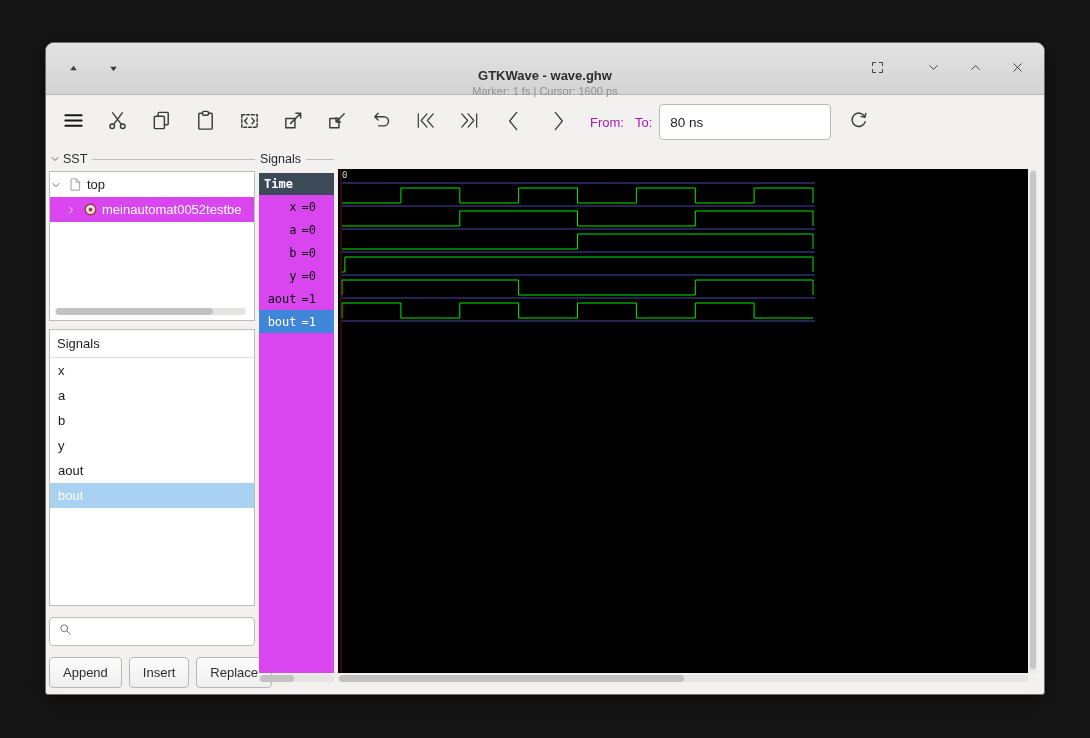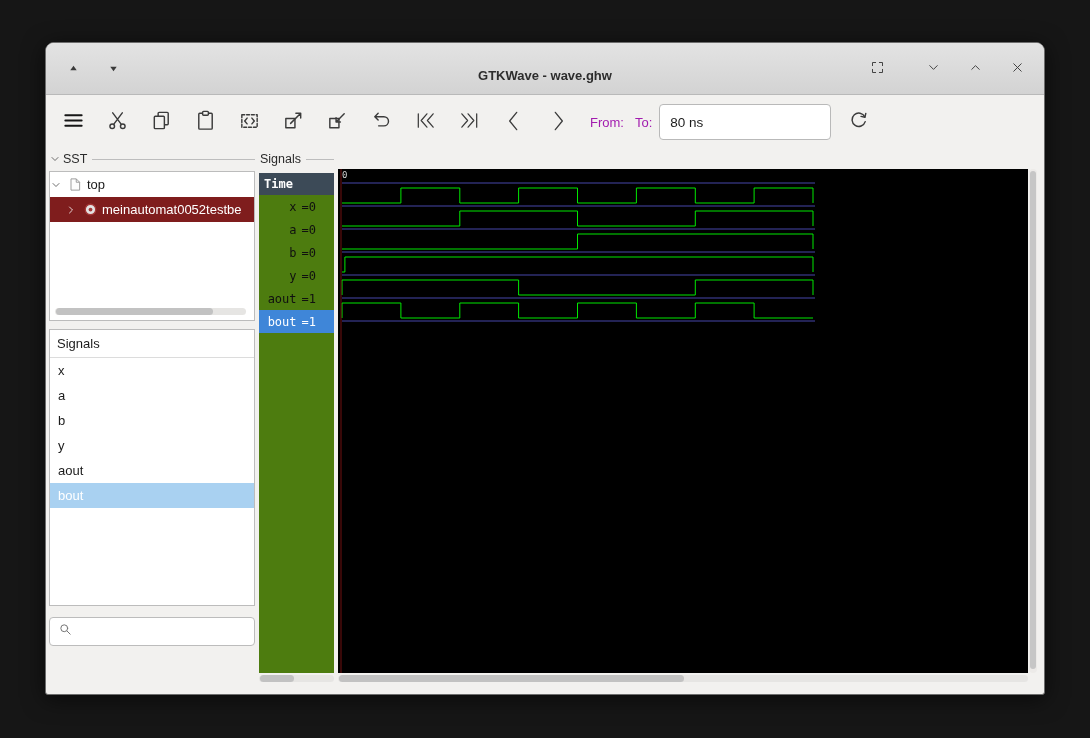--- a/index.html
+++ b/index.html
@@ -31,38 +31,38 @@
   .range-input{width:150px;height:34px;border:1px solid #b9b9b9;border-radius:4px;background:#fff;
                font-size:13.5px;color:#1c1c1c;padding:0 10px;font-family:inherit;}
   
   .frame-label{position:absolute;top:108px;height:16px;display:flex;align-items:center;font-size:12.5px;color:#2b2b2b;}
   .frame-label .rule{flex:1;height:1px;background:#bdbdbd;margin-left:5px;}
   .exp-icon{width:12px;height:12px;margin-right:2px;color:#4a4a4a;}
   .exp-icon svg{width:12px;height:12px;stroke:currentColor;fill:none;stroke-width:1.6;stroke-linecap:round;stroke-linejoin:round;}
   
   .tree-box{position:absolute;left:3px;top:128px;width:206px;height:150px;background:#fff;border:1px solid #bcbcbc;box-sizing:border-box;overflow:hidden;}
   .tree-row{height:25px;display:flex;align-items:center;font-size:13px;color:#1b1b1b;gap:4px;white-space:nowrap;}
-  .tree-row.selected{background:#7f1d1d;color:#fff;padding-left:15px;}
+  .tree-row.selected{background:#d946ef;color:#fff;padding-left:15px;}
   .tree-row .t-icon{width:15px;height:15px;flex:0 0 auto;}
   .hscroll{position:absolute;height:7px;border-radius:4px;background:#e6e5e3;}
   .hthumb{position:absolute;top:0;height:7px;border-radius:4px;background:#c2c2c2;}
   .tree-scroll{left:5px;right:8px;bottom:5px;position:absolute;height:7px;}
   .list-box{position:absolute;left:3px;top:286px;width:206px;height:277px;background:#fff;border:1px solid #bcbcbc;box-sizing:border-box;overflow:hidden;}
   .list-header{height:27px;line-height:27px;padding-left:7px;font-size:13px;color:#1b1b1b;border-bottom:1px solid #dcdcdc;}
   .list-item{height:25px;line-height:25px;padding-left:8px;font-size:13px;color:#1b1b1b;}
   .list-item.selected{background:#a9d1f1;color:#fff;}
   .search-box{position:absolute;left:3px;top:574px;width:206px;height:29px;background:#fff;border:1px solid #bcbcbc;
               border-radius:4px;box-sizing:border-box;display:flex;align-items:center;padding-left:8px;}
   .search-box svg{width:15px;height:15px;stroke:#757575;fill:none;stroke-width:1.6;stroke-linecap:round;}
   .search-input{border:none;outline:none;flex:1;height:100%;font-size:13px;background:transparent;padding:0 6px;}
   .btn-row{position:absolute;left:3px;top:614px;display:flex;gap:7px;}
   .gtk-btn{height:31px;padding:0 13px;font-size:13px;color:#2d2d2d;background:linear-gradient(#fdfdfd,#eeeeee);
            border:1px solid #b6b6b6;border-radius:4px;font-family:inherit;cursor:default;}
   
-  .values-panel{position:absolute;left:213px;top:130px;width:75px;height:500px;background:#4d7c0f;box-sizing:border-box;}
+  .values-panel{position:absolute;left:213px;top:130px;width:75px;height:500px;background:#d946ef;box-sizing:border-box;}
   .values-header{height:22px;background:#3c4a57;color:#fff;font-family:"DejaVu Sans Mono","Liberation Mono",monospace;
                  font-size:12px;font-weight:700;line-height:22px;padding-left:5px;box-sizing:border-box;}
   .vrow{height:23px;display:flex;align-items:center;justify-content:flex-end;padding-right:18px;
         font-family:"DejaVu Sans Mono","Liberation Mono",monospace;font-size:12px;color:#101010;gap:5px;}
   .vrow.selected{background:#3f86d8;color:#fff;}
   .values-scroll{position:absolute;left:213px;top:632px;width:75px;}
   
   .wave-canvas{position:absolute;left:292px;top:126px;width:690px;height:504px;background:#000;}
   .wave-canvas svg{position:absolute;left:0;top:0;}
   .vscroll{position:absolute;left:983px;top:126px;width:8px;height:504px;background:#eceae8;border-radius:4px;}
@@ -87,20 +87,21 @@
       <button class="win-btn small">
         <span>
           <svg viewBox="0 0 24 24">
               <path d="M5 8 H19 L12 18 Z" fill="currentColor" stroke="none"></path>
             </svg>
         </span>
       </button>
     </div>
     <div class="tb-center">
       <div class="tb-title">GTKWave - wave.ghw</div>
+      <div class="tb-sub">Marker: 1 fs | Cursor: 1600 ps</div>
     </div>
     <div class="tb-right">
       <button class="win-btn gap">
         <span>
           <svg viewBox="0 0 24 24">
               <path d="M4 9 V4 H9 M15 4 H20 V9 M20 15 V20 H15 M9 20 H4 V15"></path>
             </svg>
         </span>
       </button>
       <button class="win-btn">
@@ -293,20 +294,25 @@
   <div class="search-box">
     <span>
       <svg viewBox="0 0 24 24">
           <circle cx="10" cy="10" r="5.5"></circle>
           <path d="M14.5 14.5 L19.5 19.5"></path>
         </svg>
     </span>
     <input class="search-input" type="text" style="">
   </div>
 
+  <div class="btn-row">
+    <button class="gtk-btn">Append</button>
+    <button class="gtk-btn">Insert</button>
+    <button class="gtk-btn">Replace</button>
+  </div>
 
   <div class="values-panel">
     <div class="values-header">Time</div>
     <div class="vrow">
       <span>x</span>
         <span>=0</span>
     </div>
     <div class="vrow">
       <span>a</span>
         <span>=0</span>

